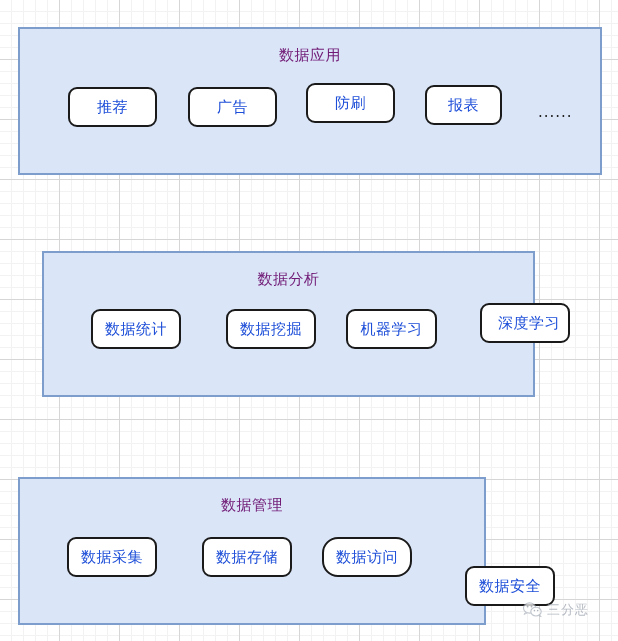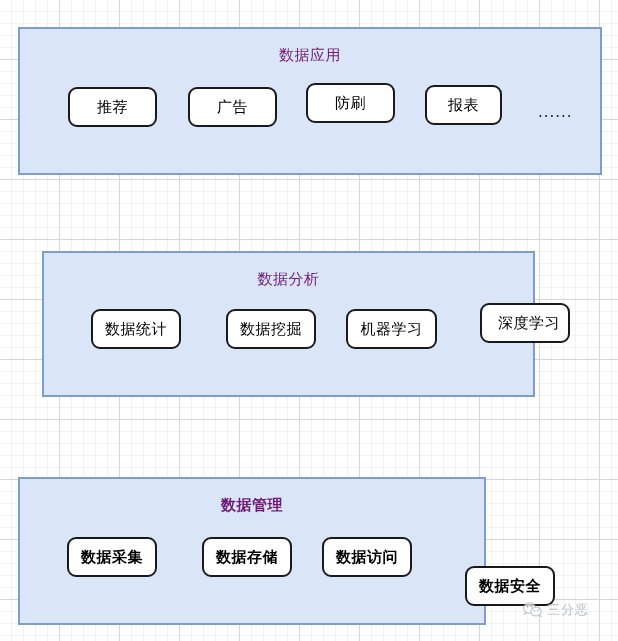--- a/index.html
+++ b/index.html
@@ -58,21 +58,21 @@
   
   .node {
     position: absolute;
     box-sizing: border-box;
     background: #ffffff;
     border: 2px solid #1a1a1a;
     border-radius: 9px;
     display: flex;
     align-items: center;
     justify-content: center;
-    color: #000000;
+    color: #1d4ed8;
     font-size: 15px;
     line-height: 1;
     letter-spacing: 0.5px;
     white-space: nowrap;
   }
 
   
   .ellipsis {
     position: absolute;
     color: #222222;
@@ -117,26 +117,26 @@
 
   <div class="panel" id="panel-1" style="left: 18px; top: 251px; width: 493px; height: 146px; background: rgb(218, 229, 248); border-color: rgb(125, 158, 205); margin-left: 24px;">
     <div class="panel-title" style="top: 17px;">数据分析</div>
 
     <div class="node" id="n-1-0" style="left: 47px; top: 56px; width: 90px; height: 40px; background: rgb(255, 255, 255); border-color: rgb(26, 26, 26);">数据统计</div>
     <div class="node" id="n-1-1" style="left: 182px; top: 56px; width: 90px; height: 40px; background: rgb(255, 255, 255); border-color: rgb(26, 26, 26);">数据挖掘</div>
     <div class="node" id="n-1-2" style="left: 302px; top: 56px; width: 91px; height: 40px; background: rgb(255, 255, 255); border-color: rgb(26, 26, 26);">机器学习</div>
     <div class="node" id="n-1-3" style="left: 436px; top: 50px; width: 90px; height: 40px; background: rgb(255, 255, 255); border-color: rgb(26, 26, 26); padding-left: 8px;">深度学习</div>
   </div>
 
-  <div class="panel" id="panel-2" style="left: 18px; top: 477px; width: 468px; height: 148px; background: rgb(218, 229, 248); border-color: rgb(125, 158, 205); font-weight: bold;">
+  <div class="panel" id="panel-2" style="left: 18px; top: 477px; width: 468px; height: 148px; background: rgb(218, 229, 248); border-color: rgb(125, 158, 205);">
     <div class="panel-title" style="top: 17px;">数据管理</div>
 
     <div class="node" id="n-2-0" style="left: 47px; top: 58px; width: 90px; height: 40px; background: rgb(255, 255, 255); border-color: rgb(26, 26, 26);">数据采集</div>
     <div class="node" id="n-2-1" style="left: 182px; top: 58px; width: 90px; height: 40px; background: rgb(255, 255, 255); border-color: rgb(26, 26, 26);">数据存储</div>
-    <div class="node" id="n-2-2" style="left: 302px; top: 58px; width: 90px; height: 40px; background: rgb(255, 255, 255); border-color: rgb(26, 26, 26);">数据访问</div>
+    <div class="node" id="n-2-2" style="left: 302px; top: 58px; width: 90px; height: 40px; background: rgb(255, 255, 255); border-color: rgb(26, 26, 26); border-radius: 16px;">数据访问</div>
     <div class="node" id="n-2-3" style="left: 445px; top: 54px; width: 90px; height: 40px; background: rgb(255, 255, 255); border-color: rgb(26, 26, 26); margin-top: 33px;">数据安全</div>
   </div>
 
   <div class="watermark" id="watermark" style="left: 523px; top: 601px;">
     <span class="wechat-icon">
       <svg width="19" height="16" viewBox="0 0 19 16" aria-hidden="true">
         <ellipse cx="6.6" cy="6.0" rx="6.1" ry="5.1" fill="#ffffff" stroke="#aab1bb" stroke-width="1.1"></ellipse>
         <circle cx="4.6" cy="4.6" r="0.95" fill="#8e96a1"></circle>
         <circle cx="8.5" cy="4.6" r="0.95" fill="#8e96a1"></circle>
         <path d="M2.6 10.2 L1.0 12.4 L3.8 11.2 Z" fill="#ffffff" stroke="#aab1bb" stroke-width="1"></path>

